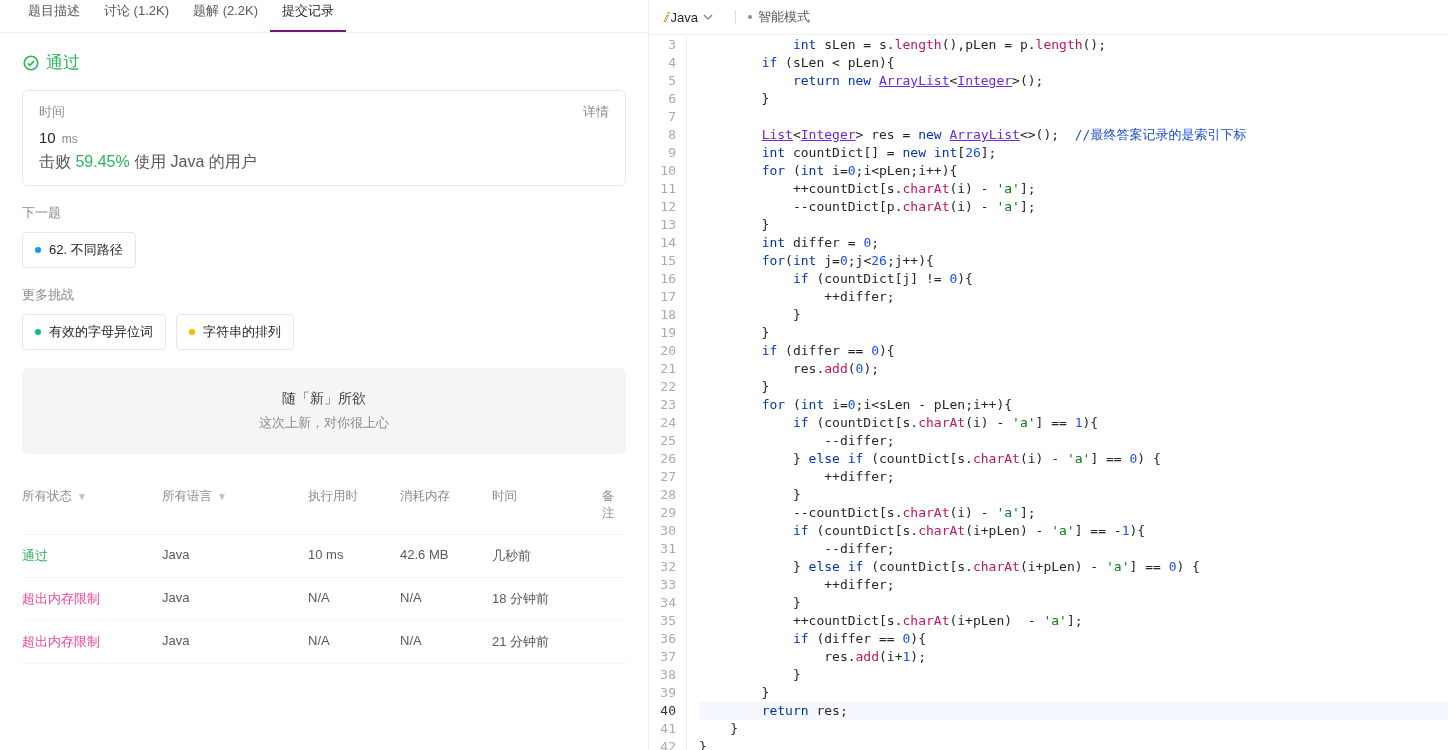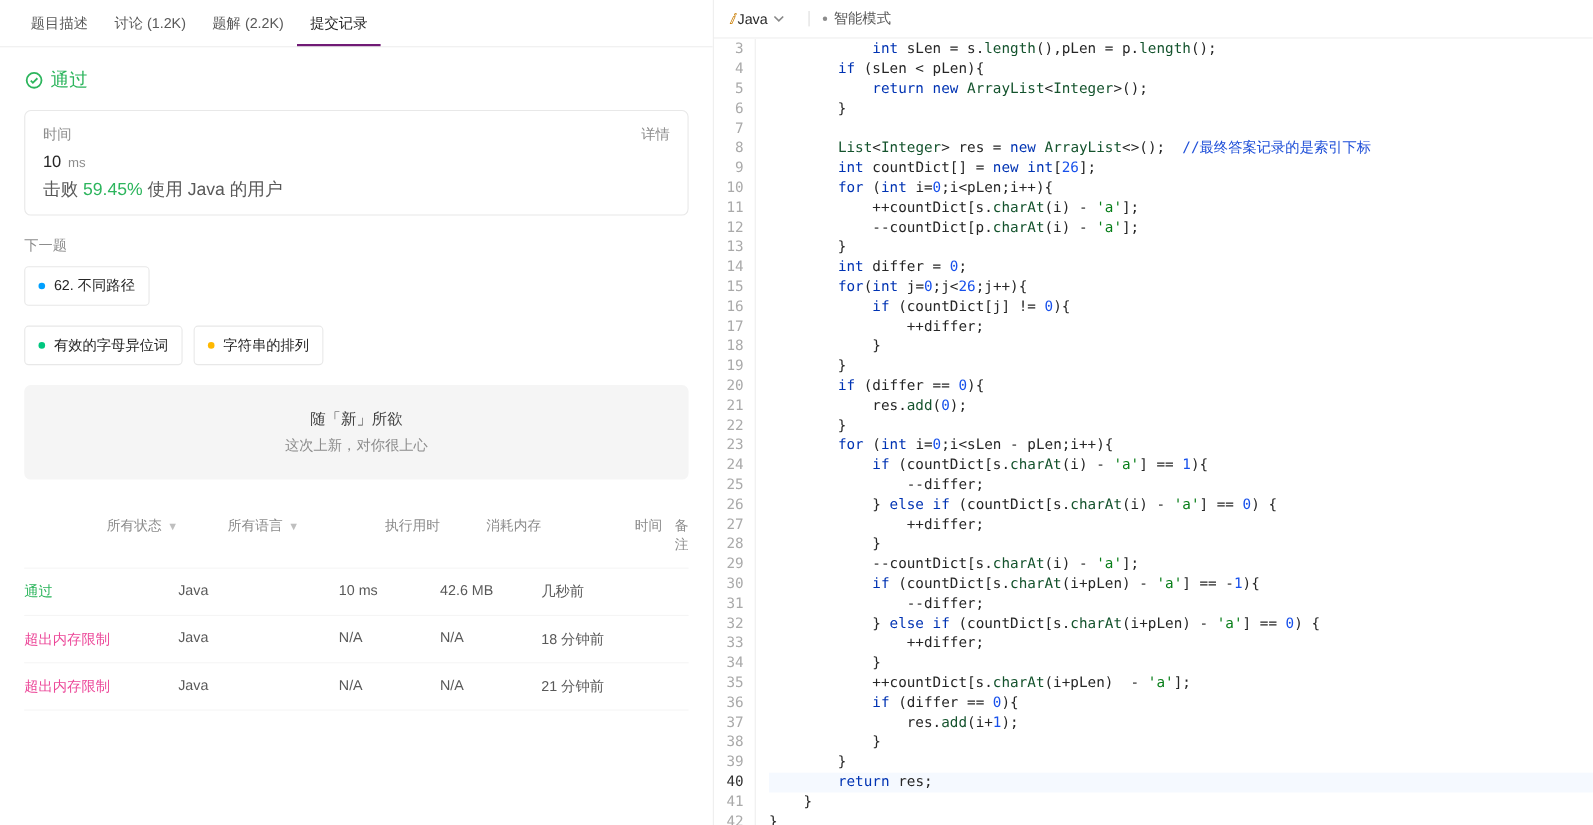--- a/index.html
+++ b/index.html
@@ -1,21 +1,21 @@
 <!DOCTYPE html>
 <html><head>
 <meta charset="utf-8">
 <style>
 * { margin:0; padding:0; box-sizing:border-box; }
 body { font-family:-apple-system,BlinkMacSystemFont,"Segoe UI","PingFang SC","Microsoft YaHei",sans-serif; font-size:13px; color:#262626; background:#fff; overflow:hidden; width:1448px; height:750px; display:flex; }
 .left-panel { width:649px; height:100%; border-right:1px solid #eee; overflow-y:auto; display:flex; flex-direction:column; }
 .right-panel { width:799px; height:100%; display:flex; flex-direction:column; }
 
 .tabs { display:flex; border-bottom:1px solid #eee; padding:0 16px; }
-.tab { padding:12px 12px 10px; color:#595959; cursor:pointer; font-size:13px; }
+.tab { padding:2px 12px 10px; color:#595959; cursor:pointer; font-size:13px; }
 .tab.active { color:#262626; border-bottom:2px solid #701a75; }
 
 .result-area { padding:18px 22px; }
 .status-line { display:flex; align-items:center; color:#2db55d; font-size:17px; margin-bottom:16px; }
 .status-line svg { margin-right:6px; }
 
 .stats-row { display:flex; gap:12px; margin-bottom:18px; }
 .stat-card { flex:1; border:1px solid #e8e8e8; border-radius:6px; padding:12px 16px; }
 .stat-hd { display:flex; justify-content:space-between; color:#8c8c8c; font-size:13px; margin-bottom:8px; }
 .stat-val { font-size:15px; color:#262626; margin-bottom:6px; }
@@ -29,21 +29,21 @@
 .chip .dot { width:6px; height:6px; border-radius:50%; margin-right:8px; }
 .dot.blue { background:#00a0ff; }
 .dot.green { background:#00c77f; }
 .dot.orange { background:#ffb800; }
 
 .promo { background:#f5f5f5; border-radius:6px; padding:22px; text-align:center; color:#595959; margin-bottom:22px; }
 .promo .t1 { font-size:14px; margin-bottom:6px; color:#404040;}
 .promo .t2 { font-size:13px; color:#8c8c8c;}
 
 .subtable-hd, .subtable-row { display:flex; padding:12px 0; border-bottom:1px solid #f5f5f5; font-size:13px; }
-.subtable-hd { color:#8c8c8c; font-size:12.5px;text-align:right; }
+.subtable-hd { color:#8c8c8c; font-size:12.5px; }
 .col-status { width:140px; }
 .col-lang { width:110px; }
 .col-time { width:92px;margin-left:36px; }
 .col-mem { width:92px; }
 .col-when { width:110px; }
 .col-note { flex:1; }
 .dd { font-size:10px; margin-left:5px; color:#bfbfbf;}
 .st-pass { color:#2db55d; }
 .st-fail { color:#ec4899; }
 .subtable-row { color:#595959; cursor:pointer; }
@@ -54,25 +54,25 @@
 .divider { border-left:1px solid #ddd; height:14px; margin:0 12px; }
 .mode-dot { width:4px;height:4px;border-radius:50%;background:#8c8c8c;margin-right:6px;}
 
 .code-area { flex:1; overflow:auto; display:flex; font-family:Consolas,Monaco,monospace; font-size:13px; line-height:18px; position:relative;}
 .gutter { background:#fff; color:#aaa; text-align:right; padding:1px 10px 1px 0; user-select:none; border-right:1px solid #eee; min-width:38px;}
 .gutter .ln-cur { color:#333;}
 .code-lines { padding:1px 0 1px 12px; white-space:pre; flex:1;}
 .code-lines .line { height:18px; }
 .code-lines .line-cur { background:#f5f9ff; display:block; width:100%;}
 .kw { color:#0033b3; }
-.ty { color:#14532d; }
+.ty { color:#6d28d9;text-decoration:underline; }
 .str { color:#067d17;}
 .cmt { color:#1d4ed8;}
 .num { color:#1750eb;}
-.fn { color:#14532d;}
+.fn { color:#be185d;}
 </style>
 </head>
 <body>
 
 <div class="left-panel">
   <div class="tabs">
     <div class="tab">题目描述</div>
     <div class="tab">讨论 (1.2K)</div>
     <div class="tab">题解 (2.2K)</div>
     <div class="tab active">提交记录</div>
@@ -99,20 +99,21 @@
     </div>
 
     <div class="section-label">下一题</div>
     <div class="chip-row">
       <div class="chip">
           <span class="dot blue"></span>
           <span>62. 不同路径</span>
         </div>
     </div>
 
+    <div class="section-label">更多挑战</div>
     <div class="chip-row">
       <div class="chip">
           <span class="dot green"></span>
           <span>有效的字母异位词</span>
         </div>
       <div class="chip">
           <span class="dot orange"></span>
           <span>字符串的排列</span>
         </div>
     </div>

